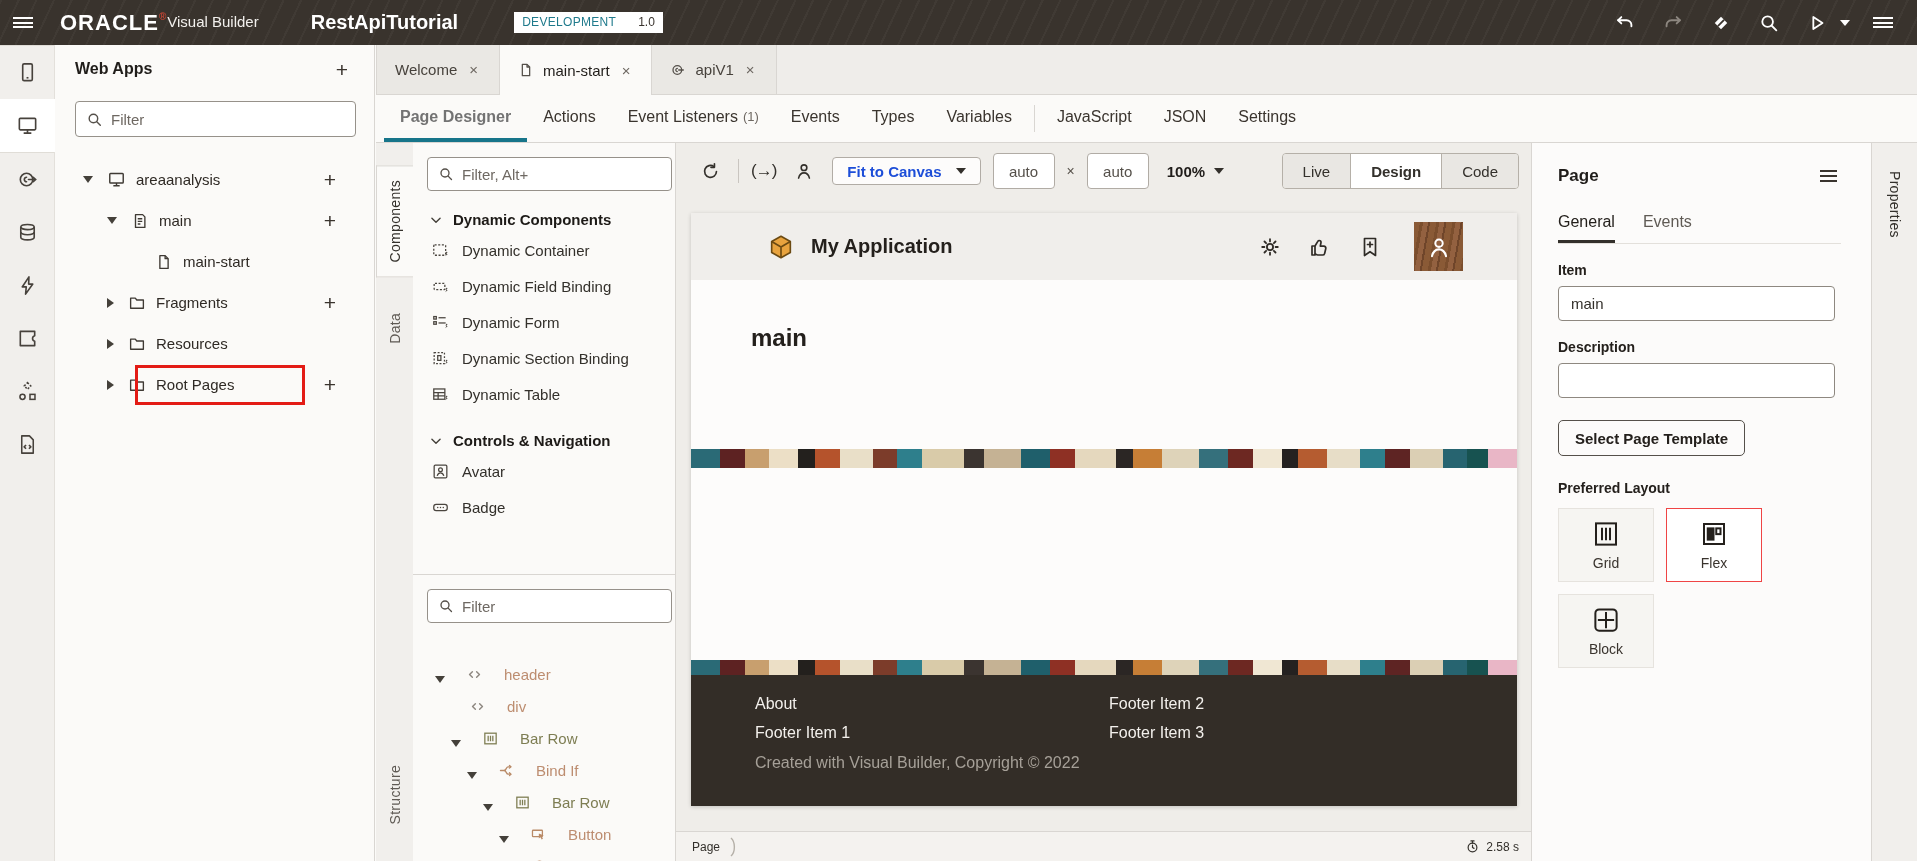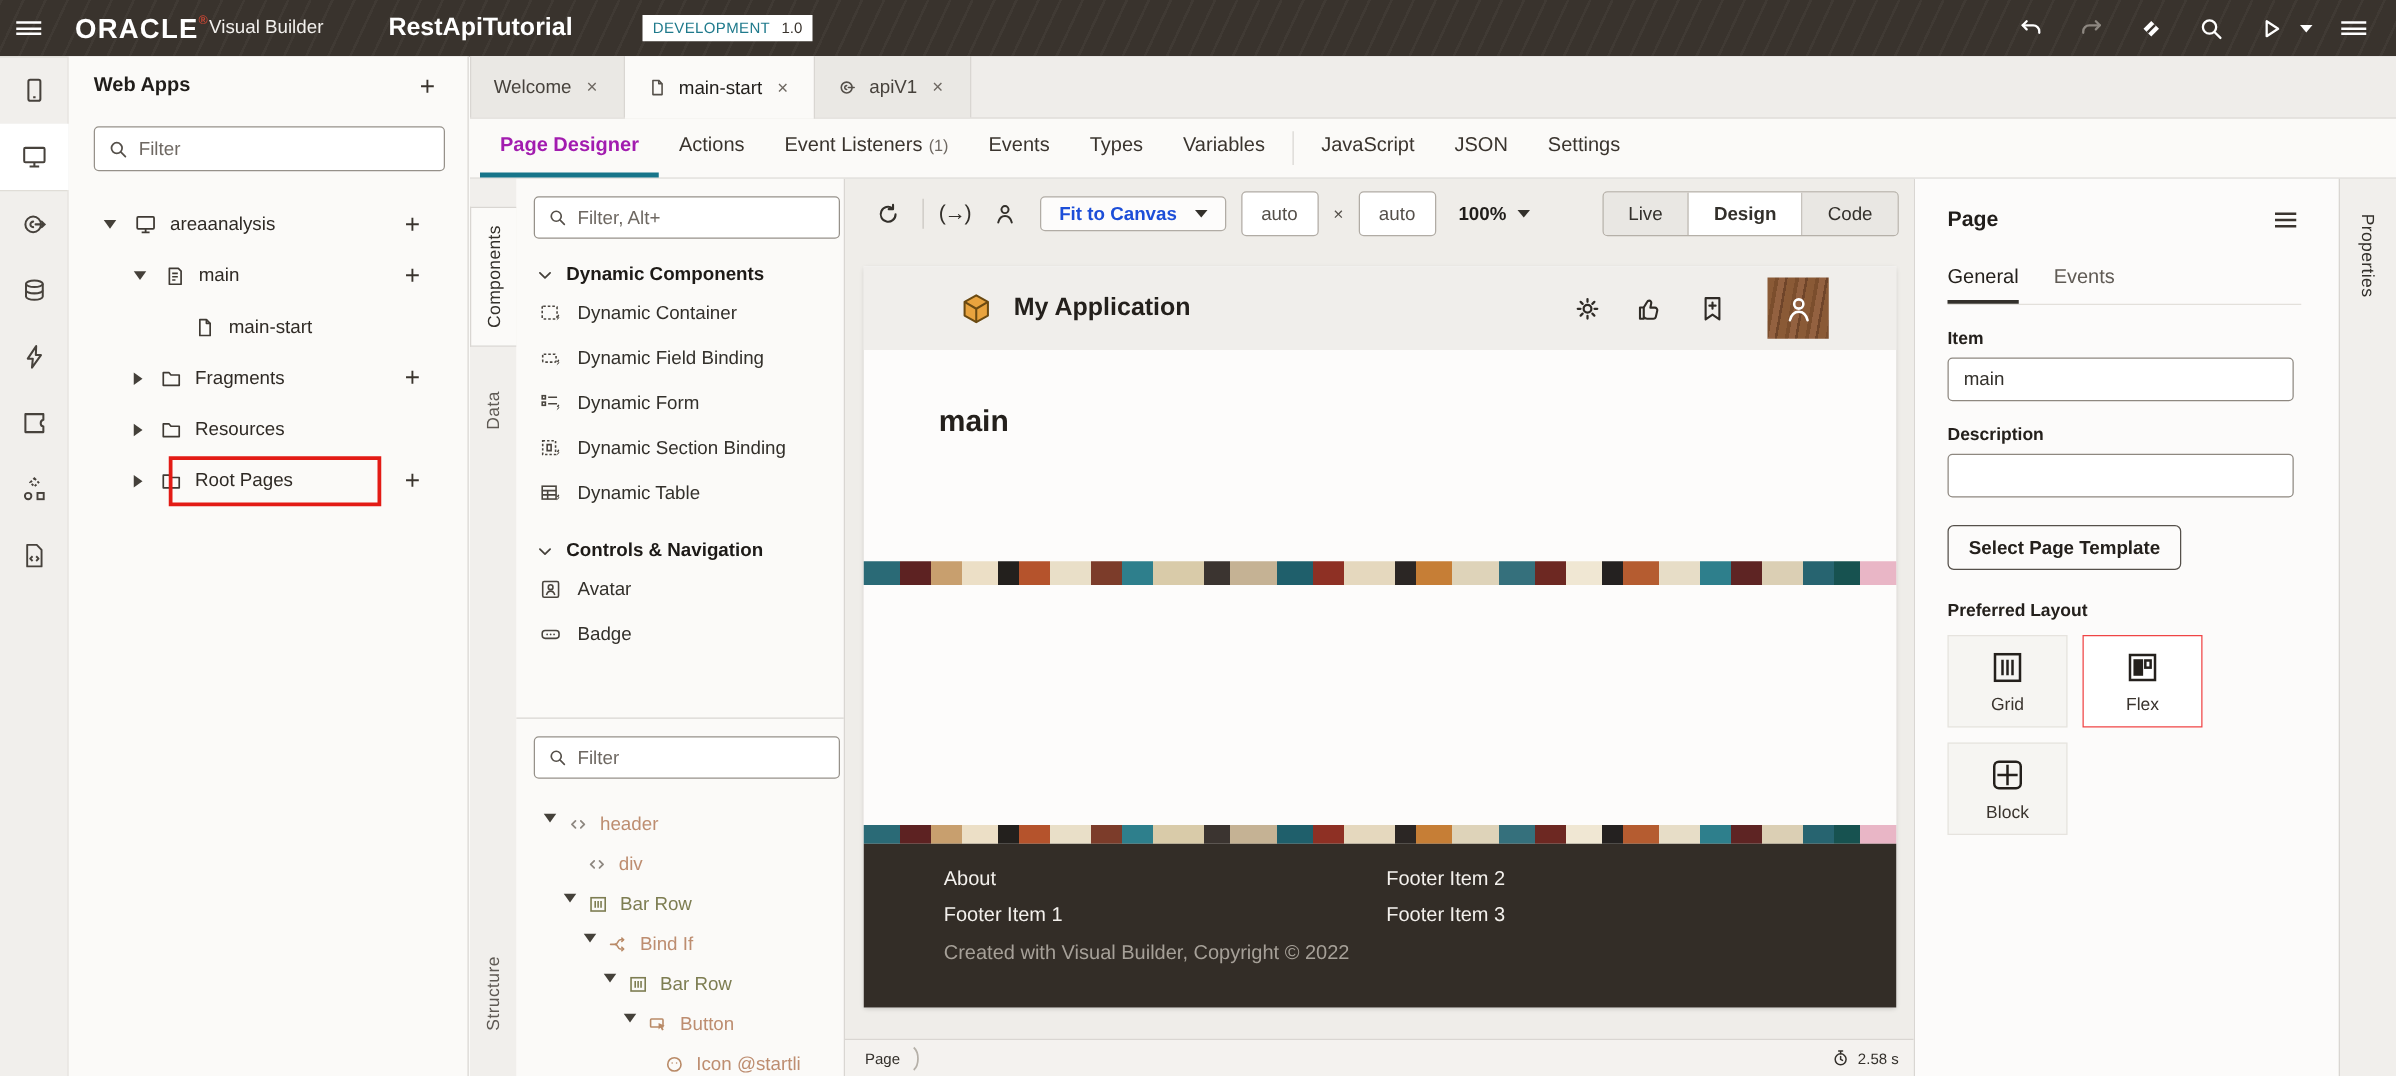--- a/index.html
+++ b/index.html
@@ -12,21 +12,21 @@
   .topbar { position:absolute; left:0; top:0; width:1917px; height:45px; background:#39332d;
     background-image:repeating-linear-gradient(115deg, rgba(255,255,255,.035) 0 2px, transparent 2px 16px);
     display:flex; align-items:center; color:#fff; }
   .tb-burger { width:46px; height:45px; display:flex; align-items:center; justify-content:center; cursor:pointer; }
   .burger i { display:block; width:20px; height:2px; background:#fff; margin:2.5px 0; }
   .brand { display:flex; flex-direction:row; line-height:1; margin-left:14px; }
   .brand-top { font-size:22px; font-weight:bold; letter-spacing:1px; }
   .brand-top .tick { color:#c74634; font-size:10px; vertical-align:top; }
   .brand-sub { font-size:15px; color:#f2f0ed; margin-top:2px; font-weight:normal; }
   .app-title { font-size:20px; font-weight:bold; margin-left:52px; }
-  .dev-badge { margin-left:56px; background:#fff; padding:3px 8px 4px; font-size:12px; display:flex; gap:9px; align-items:center; }
+  .dev-badge { margin-left:56px; background:#fff; padding:3px 8px 4px; font-size:12px; display:flex; gap:22px; align-items:center; }
   .dev-badge .dev { color:#1f7a8c; letter-spacing:.3px; }
   .dev-badge .ver { color:#39332d; }
   .tb-right { margin-left:auto; display:flex; align-items:center; gap:8px; padding-right:14px; }
   .tb-ic { width:40px; height:40px; display:flex; align-items:center; justify-content:center; cursor:pointer; color:#fff; }
   .tb-ic.dim { color:#8d8780; }
   .tb-ic.narrow { width:20px; margin-left:-10px; }
   .caret-d { width:0; height:0; border-left:5px solid transparent; border-right:5px solid transparent; border-top:6px solid currentColor; }
 
   
   .rail { position:absolute; left:0; top:45px; width:55px; bottom:0; background:#f1efec; border-right:1px solid #e3e0db; }
@@ -57,21 +57,21 @@
 
   .doctabs { height:50px; background:#efedeA; border-bottom:1px solid #d9d6d2; display:flex; align-items:stretch; }
   .dtab { display:flex; align-items:center; gap:9px; padding:0 18px; background:#eae8e4; border-right:1px solid #d9d6d2; font-size:15px; color:#47423c; cursor:pointer; position:relative; }
   .dtab:first-child { border-left:1px solid #d9d6d2; }
   .dtab.active { background:#fbfaf8; margin-bottom:-1px; border-bottom:none; color:#201d1a; z-index:2; }
   .dtab .x { font-size:15px; color:#6e6862; padding:2px 3px; cursor:pointer; }
   .dtab .dt-ic { color:#55504a; }
 
   .subtabs { height:48px; background:#fbfaf8; border-bottom:1px solid #d9d6d2; display:flex; align-items:stretch; padding-left:8px; }
   .stab { display:flex; align-items:center; gap:5px; padding:0 16px; font-size:16px; color:#3a342e; cursor:pointer; border-bottom:4px solid transparent; }
-  .stab.active { font-weight:bold; color:#a21caf; border-bottom-color:#17758a; }
+  .stab.active { font-weight:bold; color:#737373; border-bottom-color:#17758a; }
   .stab .cnt { font-size:13px; color:#6e6862; }
   .st-sep { width:1px; background:#d9d6d2; margin:10px 6px; }
 
   .workbench { flex:1; display:flex; min-height:0; position:relative; }
 
   
   .vstrip { width:37px; background:#f1efec; position:relative; flex:none; }
   .vtab { position:absolute; left:0; width:37px; writing-mode:vertical-rl; transform:rotate(180deg);
           display:flex; align-items:center; justify-content:center; font-size:14px; color:#5f5a54;
           padding:14px 0; cursor:pointer; letter-spacing:.3px; }
@@ -83,21 +83,21 @@
   .pal-filter-row { display:flex; align-items:center; gap:8px; padding:14px 12px 0 14px; }
   .pal-filter-row .filter { margin:0; flex:1; height:34px; }
   .menu-btn { width:26px; height:22px; display:flex; flex-direction:column; justify-content:center; gap:3.5px; align-items:center; cursor:pointer; background:none; border:none; }
   .menu-btn i { display:block; width:17px; height:1.8px; background:#3a342e; }
   .comp-list { height:432px; overflow:hidden; border-bottom:1px solid #d9d6d2; }
   .sec-head { display:flex; align-items:center; gap:10px; padding:20px 14px 4px 16px; font-weight:bold; color:#1d1a17; font-size:15px; cursor:pointer; }
   .chev { color:#44403a; }
   .citem { display:flex; align-items:center; gap:12px; height:36px; padding-left:18px; color:#33302b; cursor:grab; }
   .citem .ci { color:#4a453f; flex:none; }
   .struct { flex:1; overflow:hidden; display:flex; flex-direction:column; }
-  .srow { display:flex; align-items:flex-start; height:32px; cursor:pointer; }
+  .srow { display:flex; align-items:flex-end; height:32px; cursor:pointer;gap:12px; }
   .srow .tri { flex:none; }
   .srow .s-ic { margin-left:9px; flex:none; }
   .srow .lbl { margin-left:9px; font-size:15px; }
   .c-html { color:#bd8d70; } .i-html { color:#8d8780; }
   .c-layout { color:#7d7d52; } .i-layout { color:#7d7d52; }
   .c-comp { color:#bd8d70; } .i-comp { color:#b98a67; }
   .s-tree { margin-top:28px; }
 
   
   .canvas-col { flex:1; min-width:0; background:#efede9; display:flex; flex-direction:column; }

